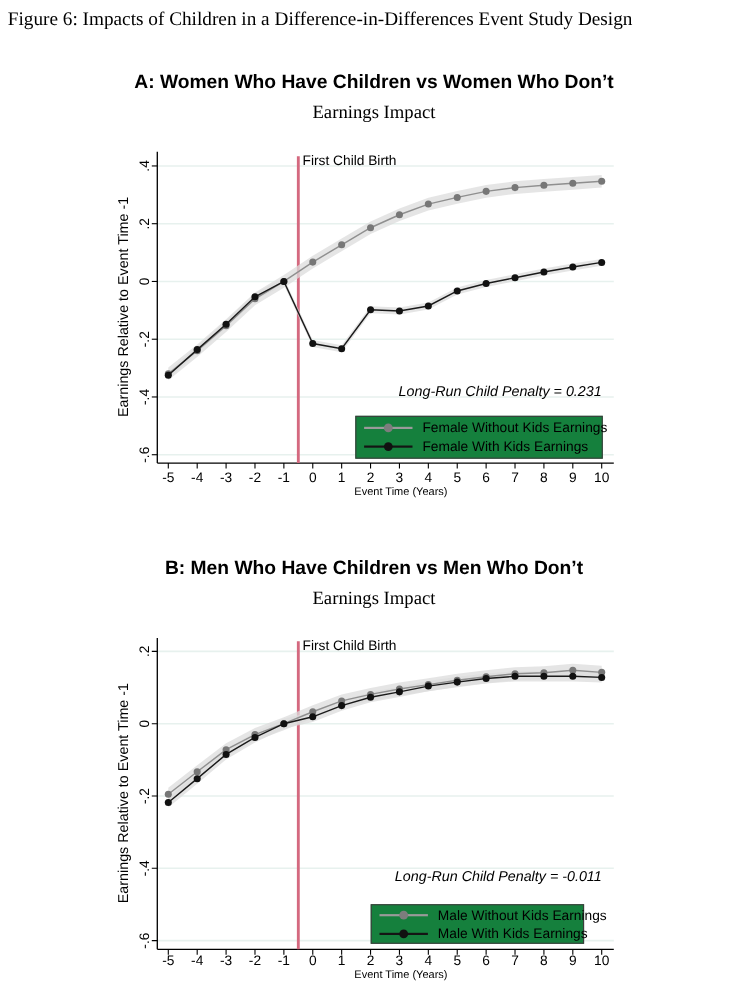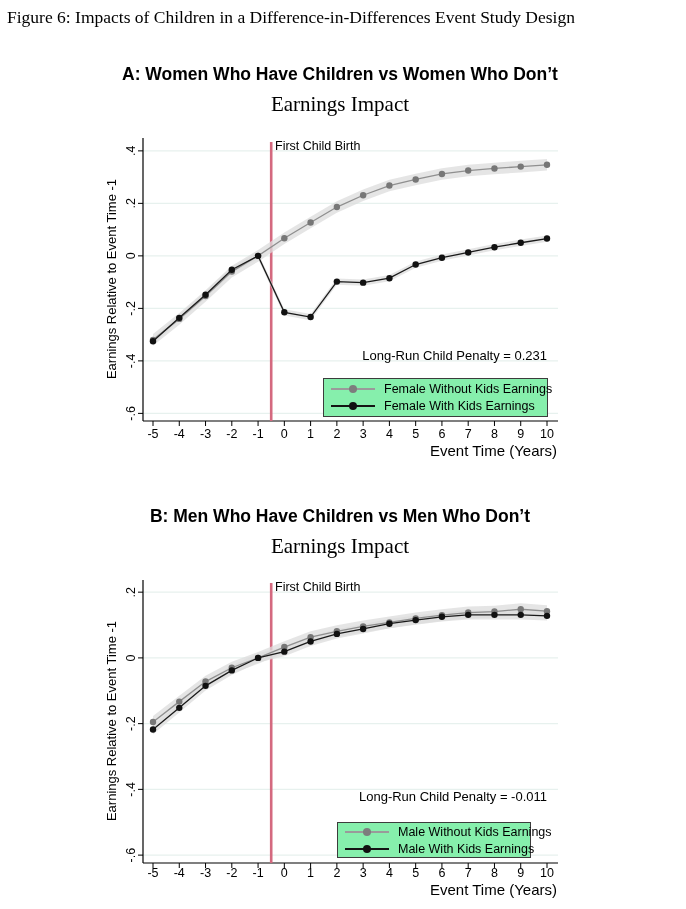--- a/index.html
+++ b/index.html
@@ -10,36 +10,36 @@
   .caption{
     position:absolute;left:7px;top:7px;width:660px;
     font:17.5px "Liberation Serif",serif;color:#000000;
   }
   .panel-title{
     position:absolute;left:100px;width:480px;text-align:center;
     font-family:Liberation Sans, sans-serif;font-weight:bold;font-size:17.5px;
   }
   .panel-subtitle{
     position:absolute;left:100px;width:480px;text-align:center;
-    font-family:"Liberation Serif",serif;font-size:21px;
+    font-family:"Liberation Serif",serif;font-size:17px;
   }
   .chart{position:absolute;left:100px;width:480px;}
   .chart svg{position:absolute;left:0;top:0;}
   svg text.tick{font:12.5px "Liberation Sans",sans-serif;fill:#000;}
   .ylabel{
     position:absolute;left:-133px;width:290px;height:16px;text-align:center;
     transform:rotate(-90deg);font-size:13px;white-space:nowrap;
   }
   .xlabel{
-    position:absolute;left:42px;width:415px;text-align:right;font-size:15px;
+    position:absolute;left:57px;width:415px;text-align:center;font-size:10px;
   }
   .event-label{position:absolute;font-size:12.5px;white-space:nowrap;}
-  .annotation{position:absolute;font-size:13px;white-space:nowrap;text-align:right;}
+  .annotation{position:absolute;font-size:13px;white-space:nowrap;text-align:right;font-style:italic;}
   .legend{
-    position:absolute;background:#86efac;border:1.5px solid #3c3c3c;
+    position:absolute;background:#15803d;border:1.5px solid #3c3c3c;
     box-sizing:border-box;display:flex;flex-direction:column;justify-content:center;
     padding-left:7px;gap:1px;
   }
   .legend-row{display:flex;align-items:center;height:16px;}
   .sample{position:relative;width:44px;height:10px;flex:0 0 44px;}
   .sample-line{position:absolute;left:0;right:0;top:4px;height:2px;}
   .sample-dot{position:absolute;left:18px;top:1px;width:8px;height:8px;border-radius:50%;}
   .sample-line.gray{background:#9a9a9a;}
   .sample-dot.gray{background:#7d7d7d;}
   .sample-line.black{background:#141414;}

